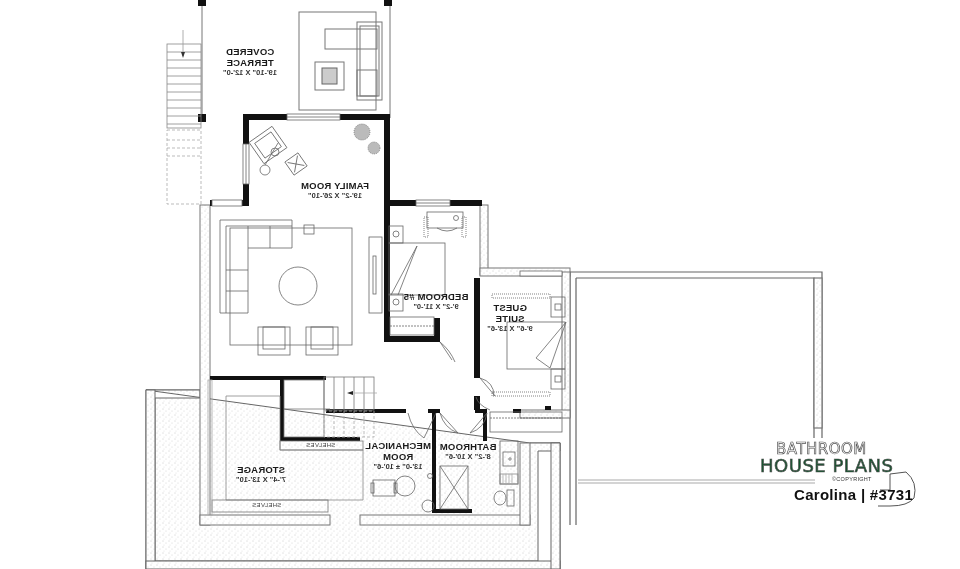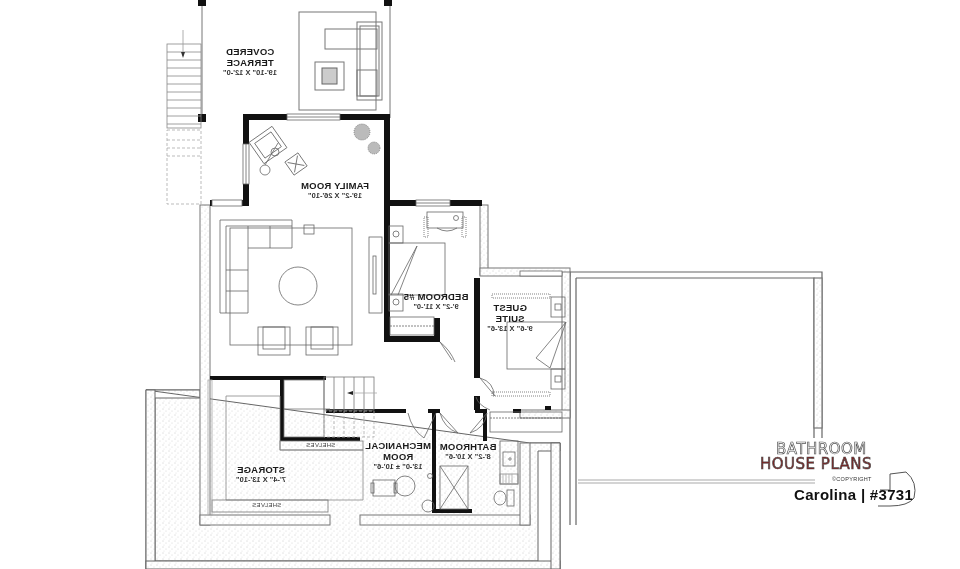--- a/index.html
+++ b/index.html
@@ -5,21 +5,21 @@
   html, body { margin:0; padding:0; background:#ffffff; }
   body { width:960px; height:569px; position:relative; overflow:hidden; font-family:"Liberation Sans", sans-serif; }
   svg.plan { position:absolute; left:0; top:0; }
   .lbl { position:absolute; text-align:center; color:#1a1a1a; transform:scaleX(-1); white-space:nowrap; }
   .lbl .name { font-weight:bold; font-size:9.5px; line-height:11px; letter-spacing:0.2px; }
   .lbl .dim { font-size:7.5px; line-height:9px; font-weight:bold; color:#333; }
   .shelf { position:absolute; font-size:6px; color:#444; transform:scaleX(-1); letter-spacing:0.3px; }
   .brand { position:absolute; left:770px; top:440px; width:190px; }
   .brand .b1 { position:absolute; left:6px; top:0; font-size:15px; letter-spacing:0.5px; color:#fff;
                -webkit-text-stroke:0.7px #555; font-family:"DejaVu Sans", sans-serif; }
-  .brand .b2 { position:absolute; left:-10px; top:15px; font-size:15px; letter-spacing:0.5px; color:#7f1d1d;
+  .brand .b2 { position:absolute; left:-10px; top:15px; font-size:18px; letter-spacing:0.5px; color:#14532d;
                -webkit-text-stroke:0.7px #555; font-family:"DejaVu Sans", sans-serif; }
   .brand .b3 { position:absolute; left:62px; top:36px; font-size:5.5px; color:#333; letter-spacing:0.3px; }
   .brand .b4 { position:absolute; left:24px; top:46px; font-size:15px; font-weight:bold; color:#111; letter-spacing:0.3px;text-align:right; }
 </style>
 </head>
 <body>
 
 <svg class="plan" width="960" height="569" viewBox="0 0 960 569" xmlns="http://www.w3.org/2000/svg">
   <defs>
     <pattern id="conc" width="6" height="6" patternUnits="userSpaceOnUse">

